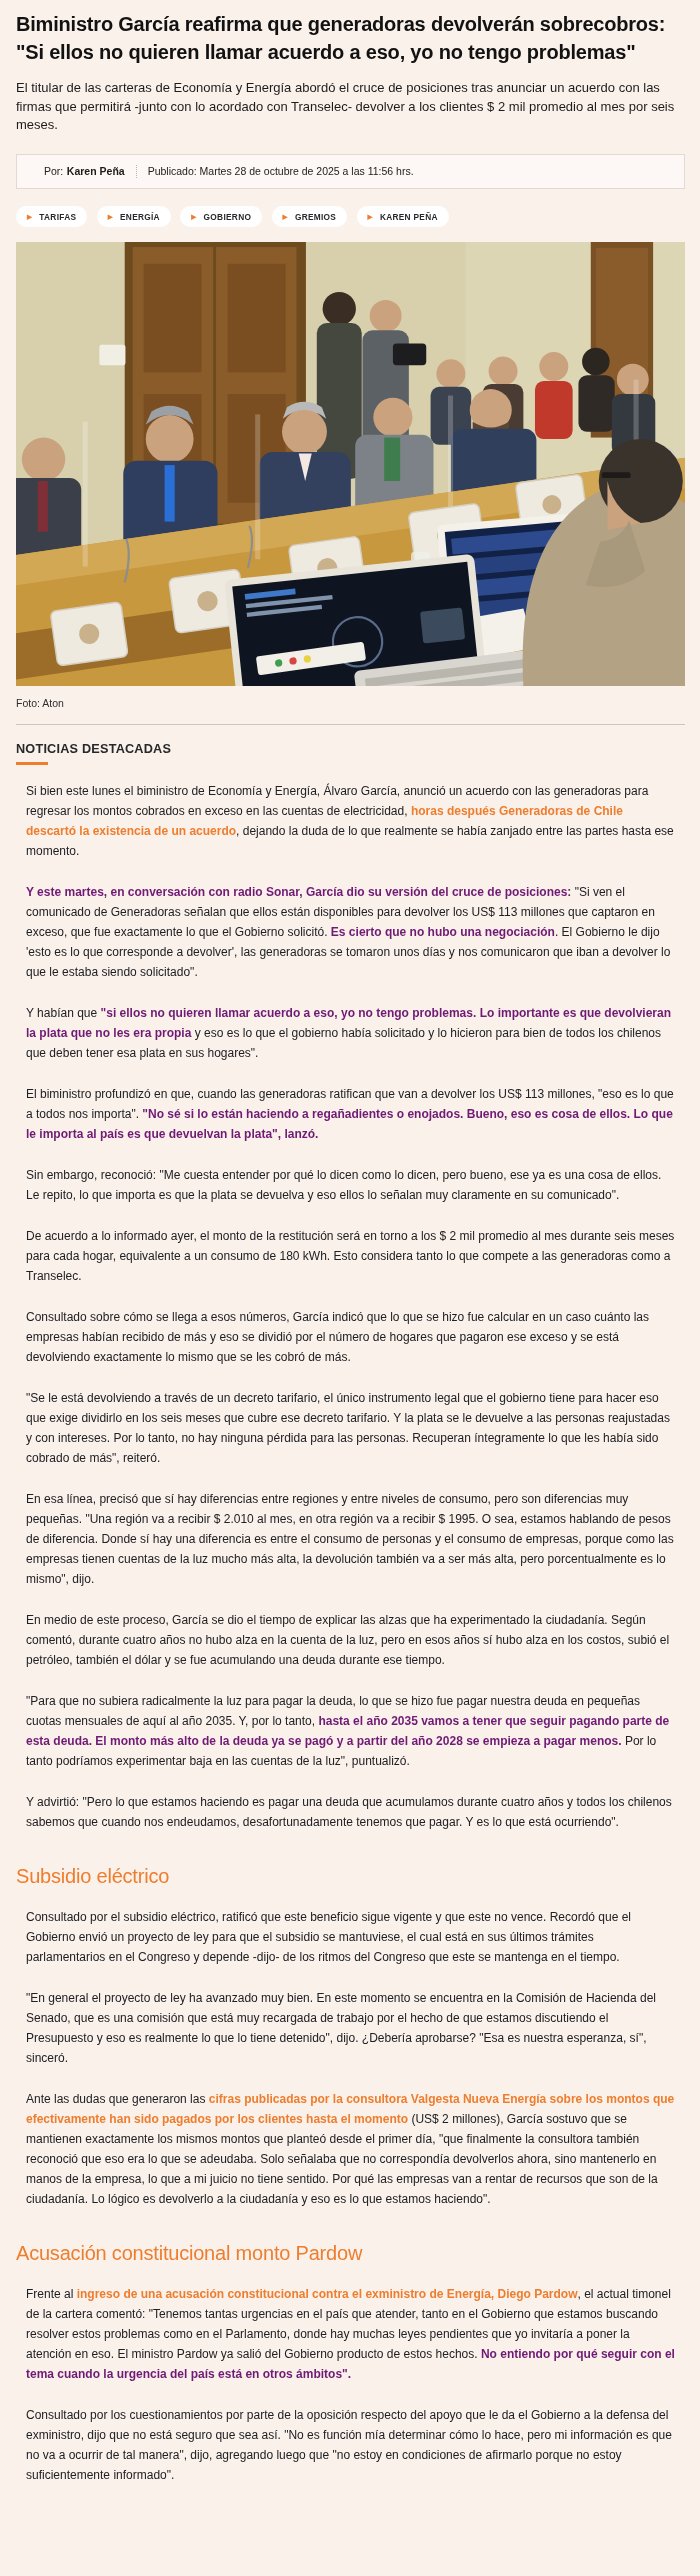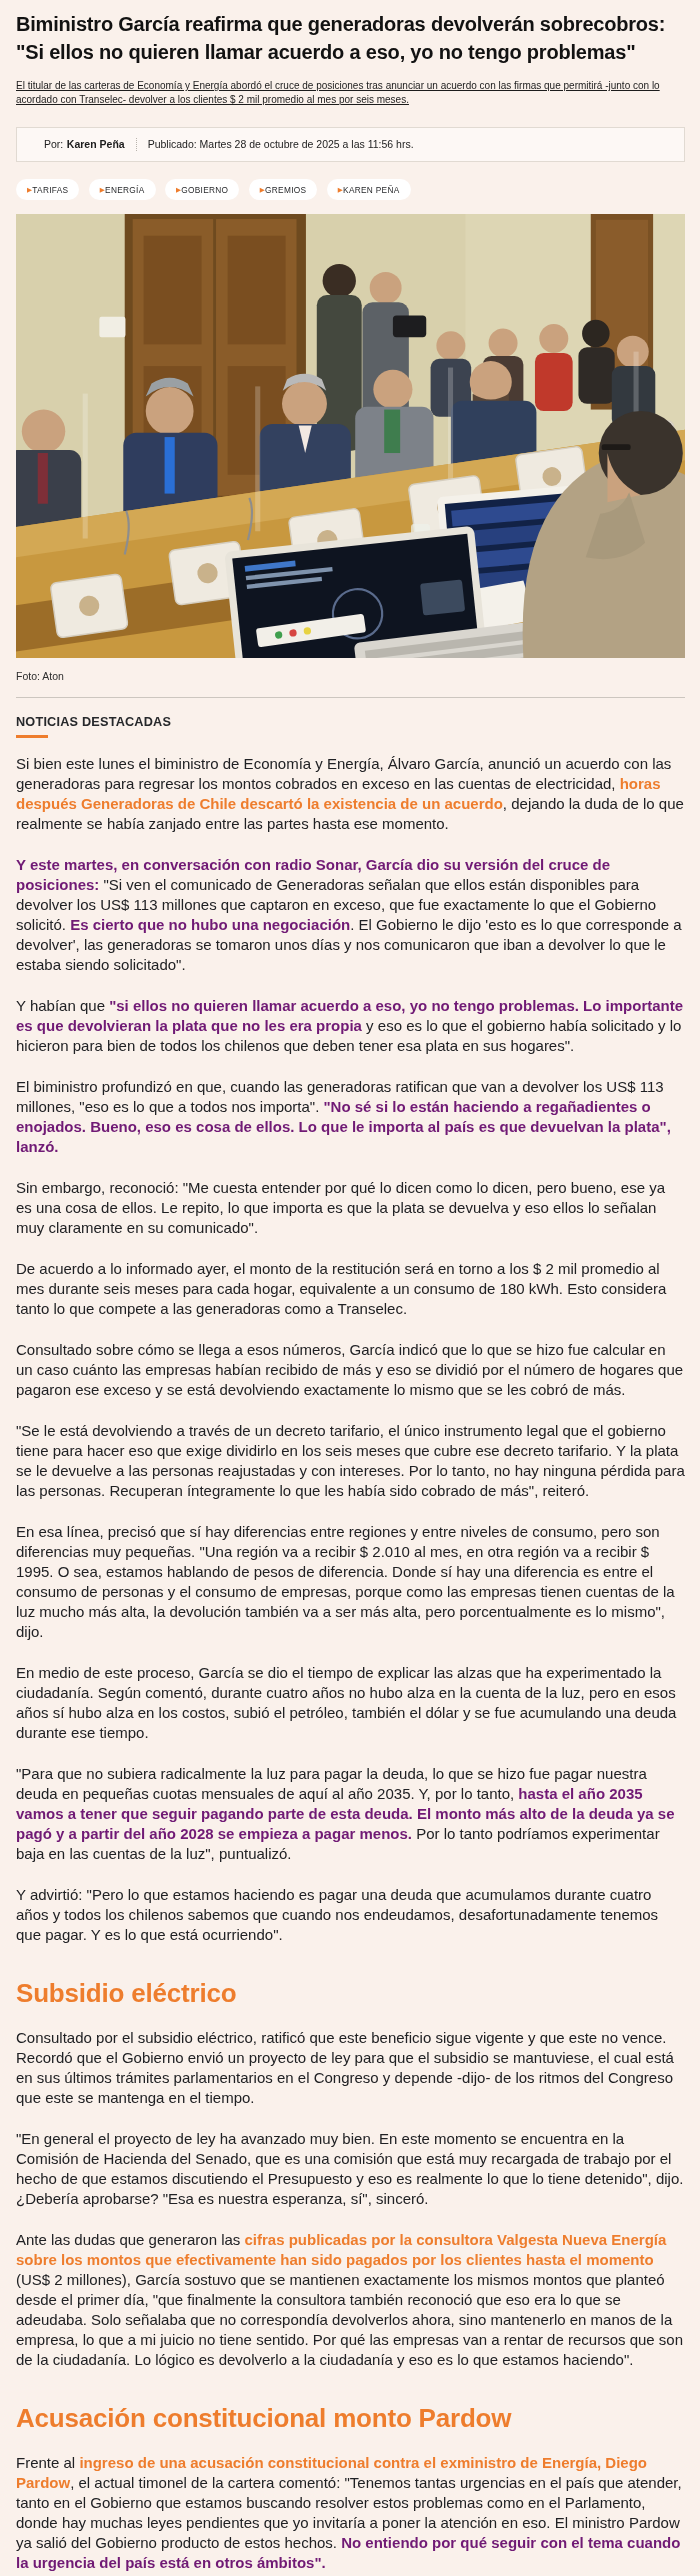--- a/index.html
+++ b/index.html
@@ -14,24 +14,23 @@
   h1.title{
     margin:1.4px 0 0;
     font-size:20px;
     line-height:1.37;
     font-weight:700;
     letter-spacing:-0.2px;
     color:#121212;
   }
   p.lead{
     margin:13px 0 0;
-    font-size:10px;
+    font-size:13px;
     line-height:1.43;
     color:#1c1c1c;
-    text-decoration:underline;
   }
 
   .byline-box{
     margin-top:19px;
     border:0.7px solid #e1dad2;
     background:rgba(255,255,255,0.5);
     padding:10px 27px;
     display:flex;
     align-items:center;
     font-size:10.5px;
@@ -46,23 +45,23 @@
     margin:0 11px;
   }
 
   .tags{margin-top:17.4px;display:flex;gap:9.4px;}
   .tag{
     background:#ffffff;
     border-radius:12.3px;
     padding:5.8px 11px 5px;
     display:inline-flex;
     align-items:center;
-    gap:0;
+    gap:7px;
     font-size:8.3px;
-    font-weight:400;
+    font-weight:700;
     letter-spacing:0.3px;
     color:#26282b;
     text-decoration:none;
     white-space:nowrap;
   }
   .tag .tri{color:#ee7d2d;font-size:6.5px;line-height:1;transform:translateY(-0.4px);}
 
   .photo{margin-top:14.5px;font-size:0;}
   .photo svg{display:block;width:669px;height:444px;}
 
@@ -74,31 +73,31 @@
     margin-top:17.4px;
     font-size:12.7px;
     font-weight:700;
     letter-spacing:0.2px;
     color:#26282b;
   }
   .sec-bar{width:32px;height:3.6px;background:#ee7d2d;margin-top:5.8px;}
 
   .body{margin-top:16px;}
   .body-par{
-    margin:0 0 21px;
-    font-size:15px;
+    margin:0 10px 21px;
+    font-size:12px;
     line-height:20px;
     color:#202124;
   }
   .body-par strong{color:#701a75;}
   .inline-link{color:#ee7d2d;font-weight:700;text-decoration:none;}
   .sec-heading{
     margin:33px 0 19px;
-    font-size:26px;
-    font-weight:700;
+    font-size:20px;
+    font-weight:400;
     letter-spacing:-0.2px;
     color:#ee7d2d;
   }
 </style>
 </head>
 <body>
 
 <div class="page">
 
   <h1 class="title">Biministro García reafirma que generadoras devolverán sobrecobros: "Si ellos no quieren llamar acuerdo a eso, yo no tengo problemas"</h1>

